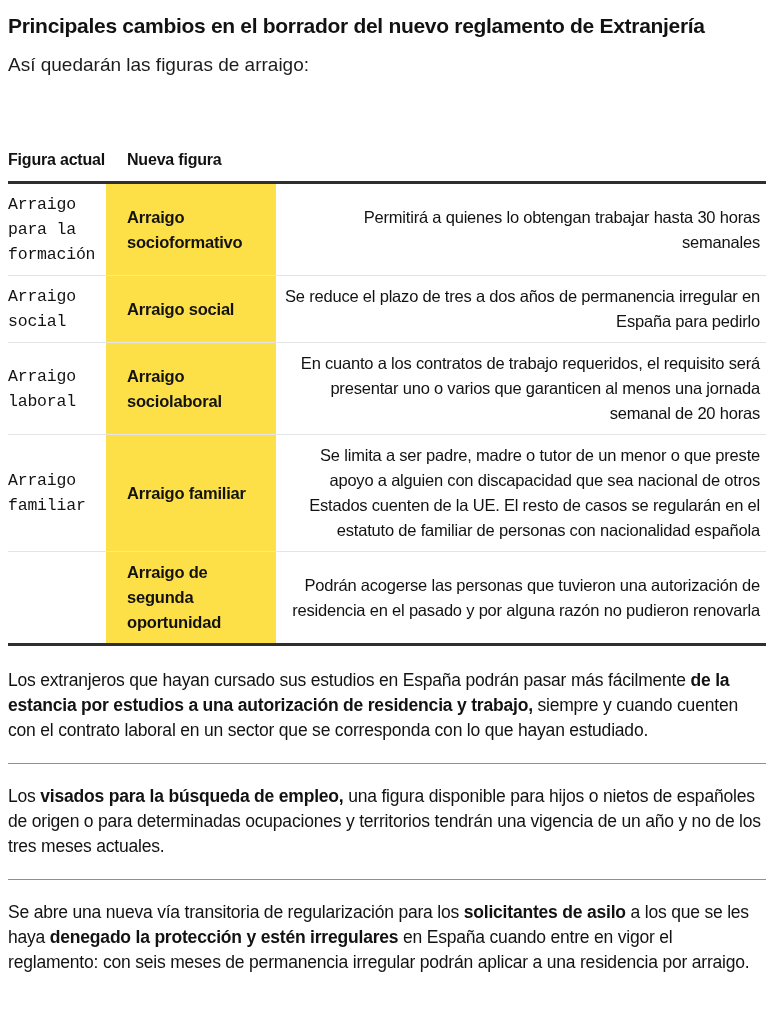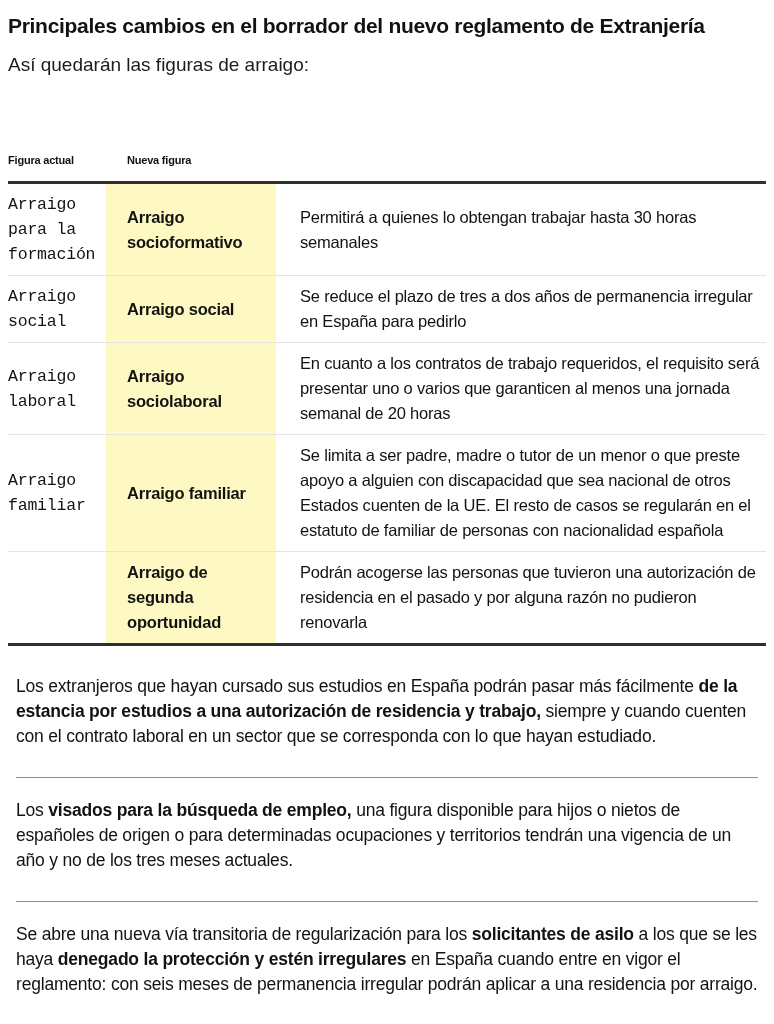--- a/index.html
+++ b/index.html
@@ -37,49 +37,49 @@
     display: grid;
     grid-template-columns: 98px 170px 1fr;
   }
   .thead {
     align-items: end;
     border-bottom: 3px solid #2f2f2f;
     padding-bottom: 9px;
   }
   .th {
     font-weight: bold;
-    font-size: 11px;
+    font-size: 16px;
     line-height: 24px;
     letter-spacing: -0.2px;
   }
   .th.col2 { padding-left: 21px; margin-top: 37px; }
   .th.col3 { padding-left: 14px; }
   .trow { border-bottom: 1px solid #e2e4e6; }
   .trow:last-child { border-bottom: 3px solid #2f2f2f; }
   .td {
     display: flex;
     align-items: center;
     font-size: 16.5px;
     line-height: 25px;
     letter-spacing: -0.2px;
     padding: 8px 0;
     box-sizing: border-box;
   }
   .td.col1 { padding-right: 10px; font-family: Liberation Mono, monospace; }
   .td.col2 {
-    background: #fef9c3;
+    background: #fde047;
     font-weight: bold;
     padding-left: 21px;
     padding-right: 10px;
   }
-  .td.col3 { padding-left: 24px; padding-right: 6px; }
+  .td.col3 { padding-left: 8px; padding-right: 6px; text-align: right; }
   
   .notes { margin-top: 2px; }
   p.note {
-    margin: 8px;
+    margin: 0;
     padding: 20px 0;
     font-size: 17.5px;
     line-height: 25px;
     letter-spacing: -0.2px;
     color: #121212;
     max-width: 760px;
   }
   p.note + p.note { border-top: 1px solid #f97316; }
   p.note strong { font-weight: bold; }
 </style>

